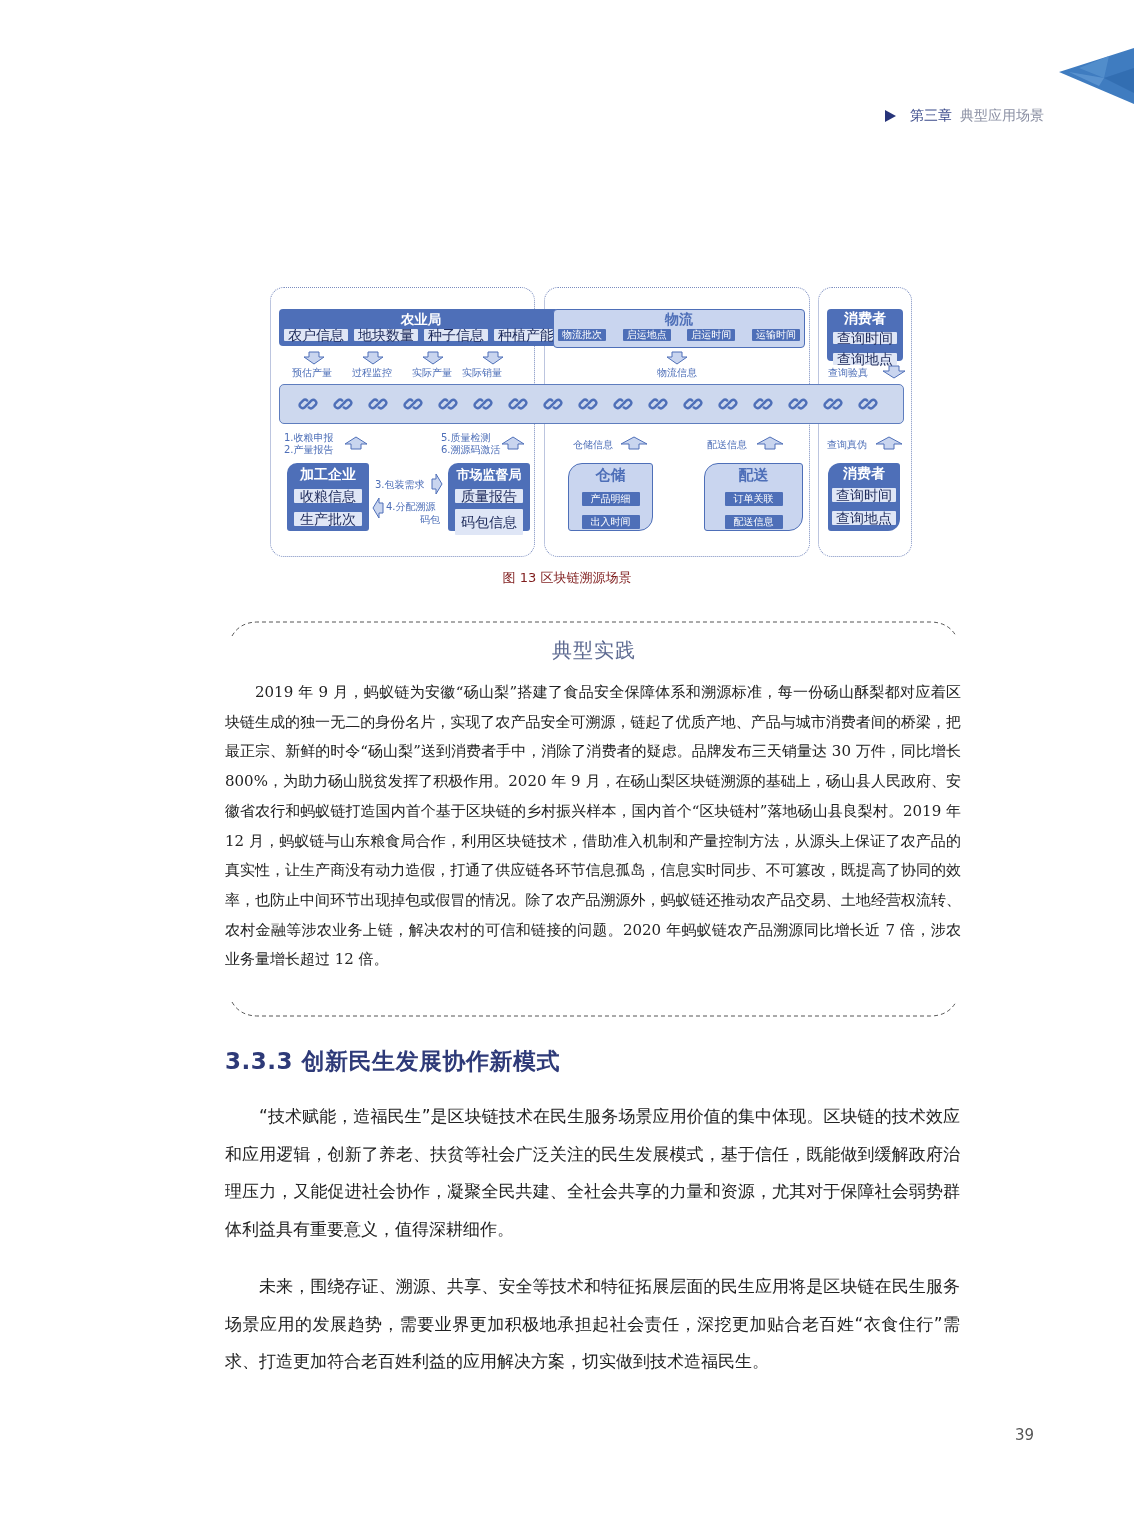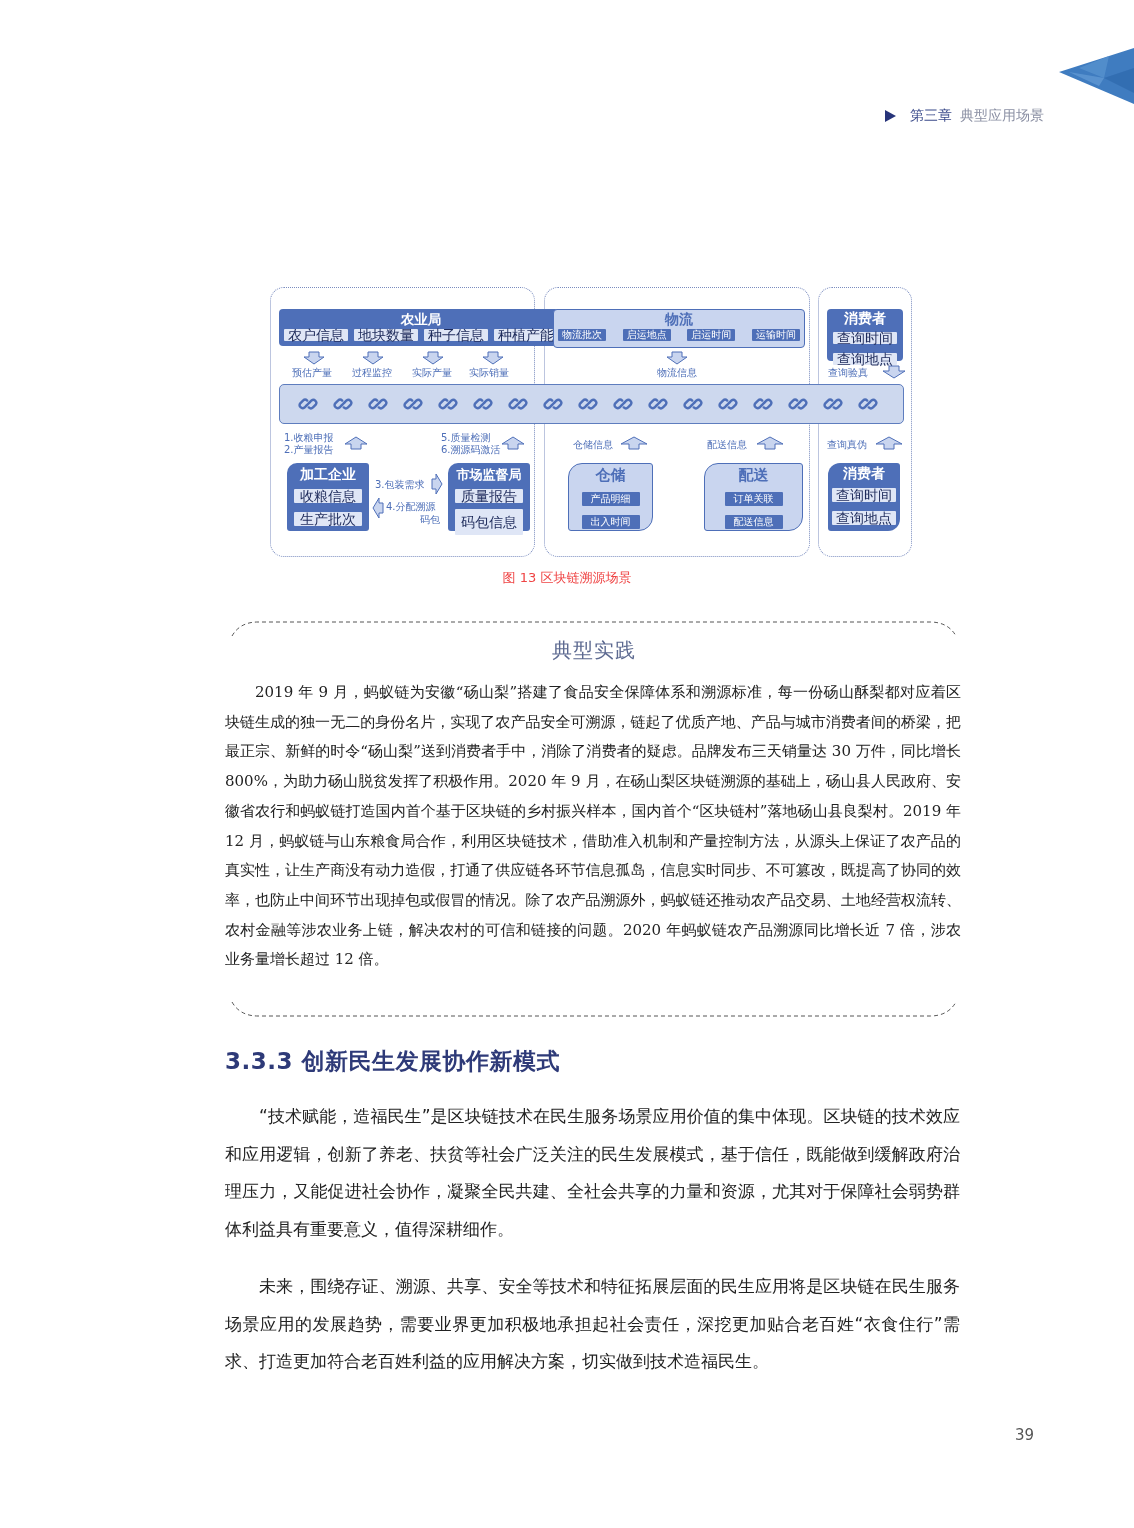--- a/index.html
+++ b/index.html
@@ -29,21 +29,21 @@
   .chip-dark { display: inline-block; background: #4e6fb8; color: #fff; font-size: 10px; padding: 0 4px; line-height: 12px; border-radius: 1px; }
 
   .row-chips { display: flex; justify-content: space-between; gap: 4px; }
 
   .lbl { position: absolute; font-size: 10px; color: #4e6fb8; white-space: nowrap; }
   .arrow-down, .arrow-up { position: absolute; }
 
   .chain-band { position: absolute; left: 9px; top: 97px; width: 625px; height: 40px; background: #cdd8ee; border: 1.5px solid #5e7dbe; border-radius: 5px; display: flex; align-items: center; padding-left: 18px; gap: 15px; }
   .link-icon { width: 20px; height: 20px; }
 
-  .caption { position: absolute; left: 0; width: 1134px; top: 569px; text-align: center; font-size: 13px; color: #ef4444; }
+  .caption { position: absolute; left: 0; width: 1134px; top: 569px; text-align: center; font-size: 13px; color: #7f1d1d; }
 
   
   .practice { position: absolute; left: 230px; top: 620px; width: 728px; height: 398px; }
   .practice svg.frame { position: absolute; left: 0; top: 0; }
   .practice-title { position: absolute; left: 0; width: 728px; top: 17px; text-align: center; font-size: 20px; color: #5c6990; letter-spacing: 1px; }
   .practice-body { position: absolute; left: -5px; top: 58px; width: 736px; font-family: "DejaVu Serif", "Liberation Serif", serif; font-size: 15px; line-height: 29.7px; color: #222; text-align: justify; text-indent: 2em; }
 
   
   .section-title { position: absolute; left: 225px; top: 1046px; font-size: 23px; font-weight: bold; color: #2e3a78; letter-spacing: 0.5px; }
   .para { position: absolute; left: 225px; width: 735px; font-size: 17px; line-height: 37.5px; color: #222; text-align: justify; text-indent: 2em; }
@@ -91,21 +91,21 @@
     </svg>
   <svg class="arrow-down" style="left:152px; top:64px;" width="22" height="14" viewBox="0 0 22 14">
       <path d="M6 1h10v5h5L11 13 1 6h5z" fill="#c9d5ef" stroke="#4e6fb8" stroke-width="1"></path>
     </svg>
   <svg class="arrow-down" style="left:212px; top:64px;" width="22" height="14" viewBox="0 0 22 14">
       <path d="M6 1h10v5h5L11 13 1 6h5z" fill="#c9d5ef" stroke="#4e6fb8" stroke-width="1"></path>
     </svg>
   <span class="lbl" style="left:22px; top:79px;">预估产量</span>
   <span class="lbl" style="left:82px; top:79px;">过程监控</span>
   <span class="lbl" style="left:142px; top:79px;">实际产量</span>
-  <span class="lbl" style="left:199px; top:79px;">实际销量</span>
+  <span class="lbl" style="left:192px; top:79px;">实际销量</span>
 
   <div class="box-light" style="left:283px; top:22px; width:252px; height:39px; padding-top:1px;">
     <div class="title">物流</div>
     <div class="row-chips" style="padding:0 4px;">
       <span class="chip-dark">物流批次</span>
       <span class="chip-dark">启运地点</span>
       <span class="chip-dark">启运时间</span>
       <span class="chip-dark">运输时间</span>
     </div>
   </div>

